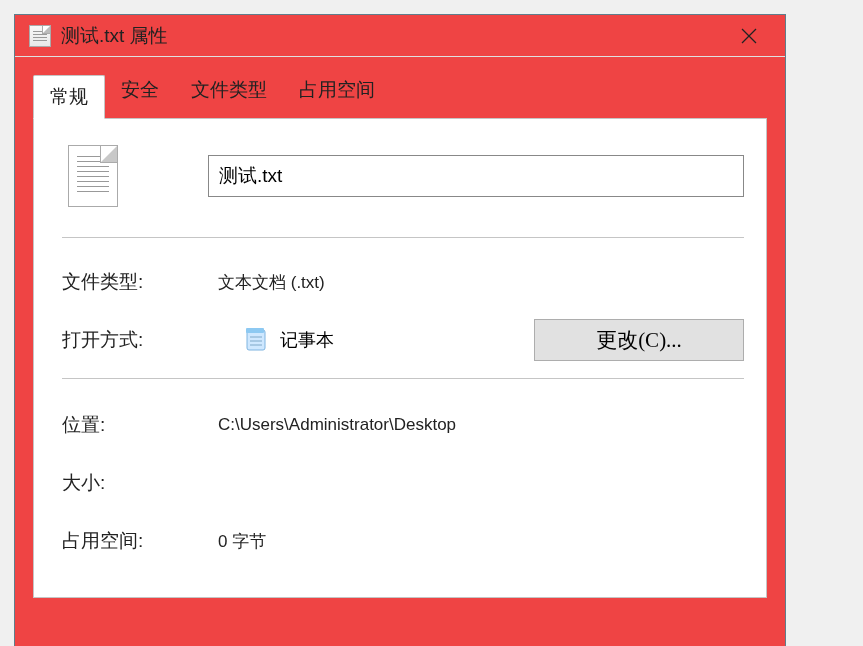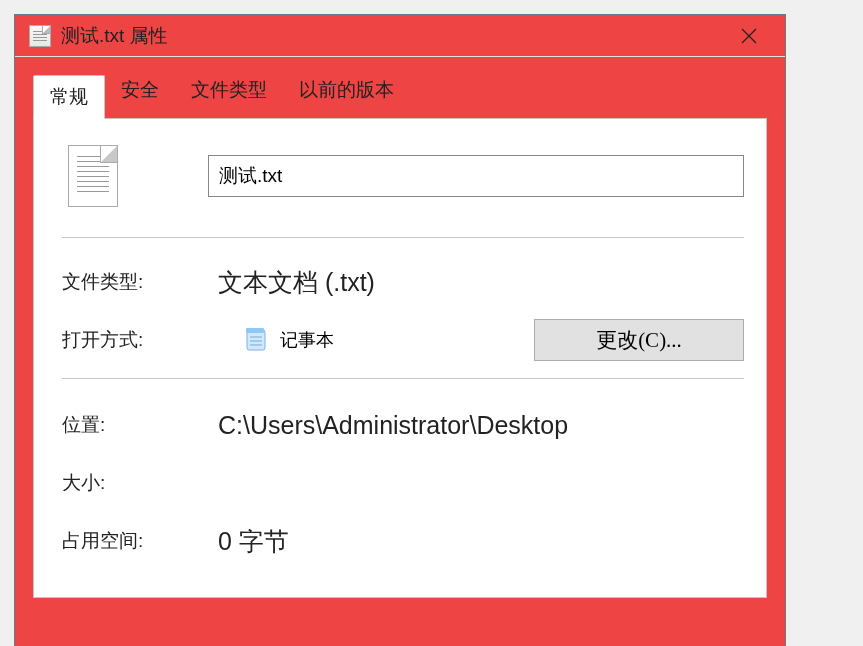--- a/index.html
+++ b/index.html
@@ -161,21 +161,21 @@
       align-items: center;
       min-height: 44px;
       margin-bottom: 14px;
     }
     .prop-label {
       width: 156px;
       font-size: 19px;
       color: #222;
     }
     .prop-value {
-      font-size: 25px;
+      font-size: 17px;
       color: #222;
       flex: 1;
     }
     .notepad-icon {
       width: 28px;
       height: 28px;
       display: inline-block;
       vertical-align: middle;
       margin-right: 10px;
       position: relative;
@@ -221,21 +221,21 @@
         <line x1="15" y1="1" x2="1" y2="15"></line>
       </svg>
     </button>
   </div>
 
   <div class="content-area">
     <div class="tabs">
       <div class="tab active">常规</div>
       <div class="tab">安全</div>
       <div class="tab">文件类型</div>
-      <div class="tab">以前的版本</div>
+      <div class="tab">占用空间</div>
     </div>
 
     <div class="tab-panel">
 
       <div class="file-header">
         <div class="big-file-icon"></div>
         <input class="filename-input" type="text" value="测试.txt" style="">
       </div>
 
       <hr class="divider">

